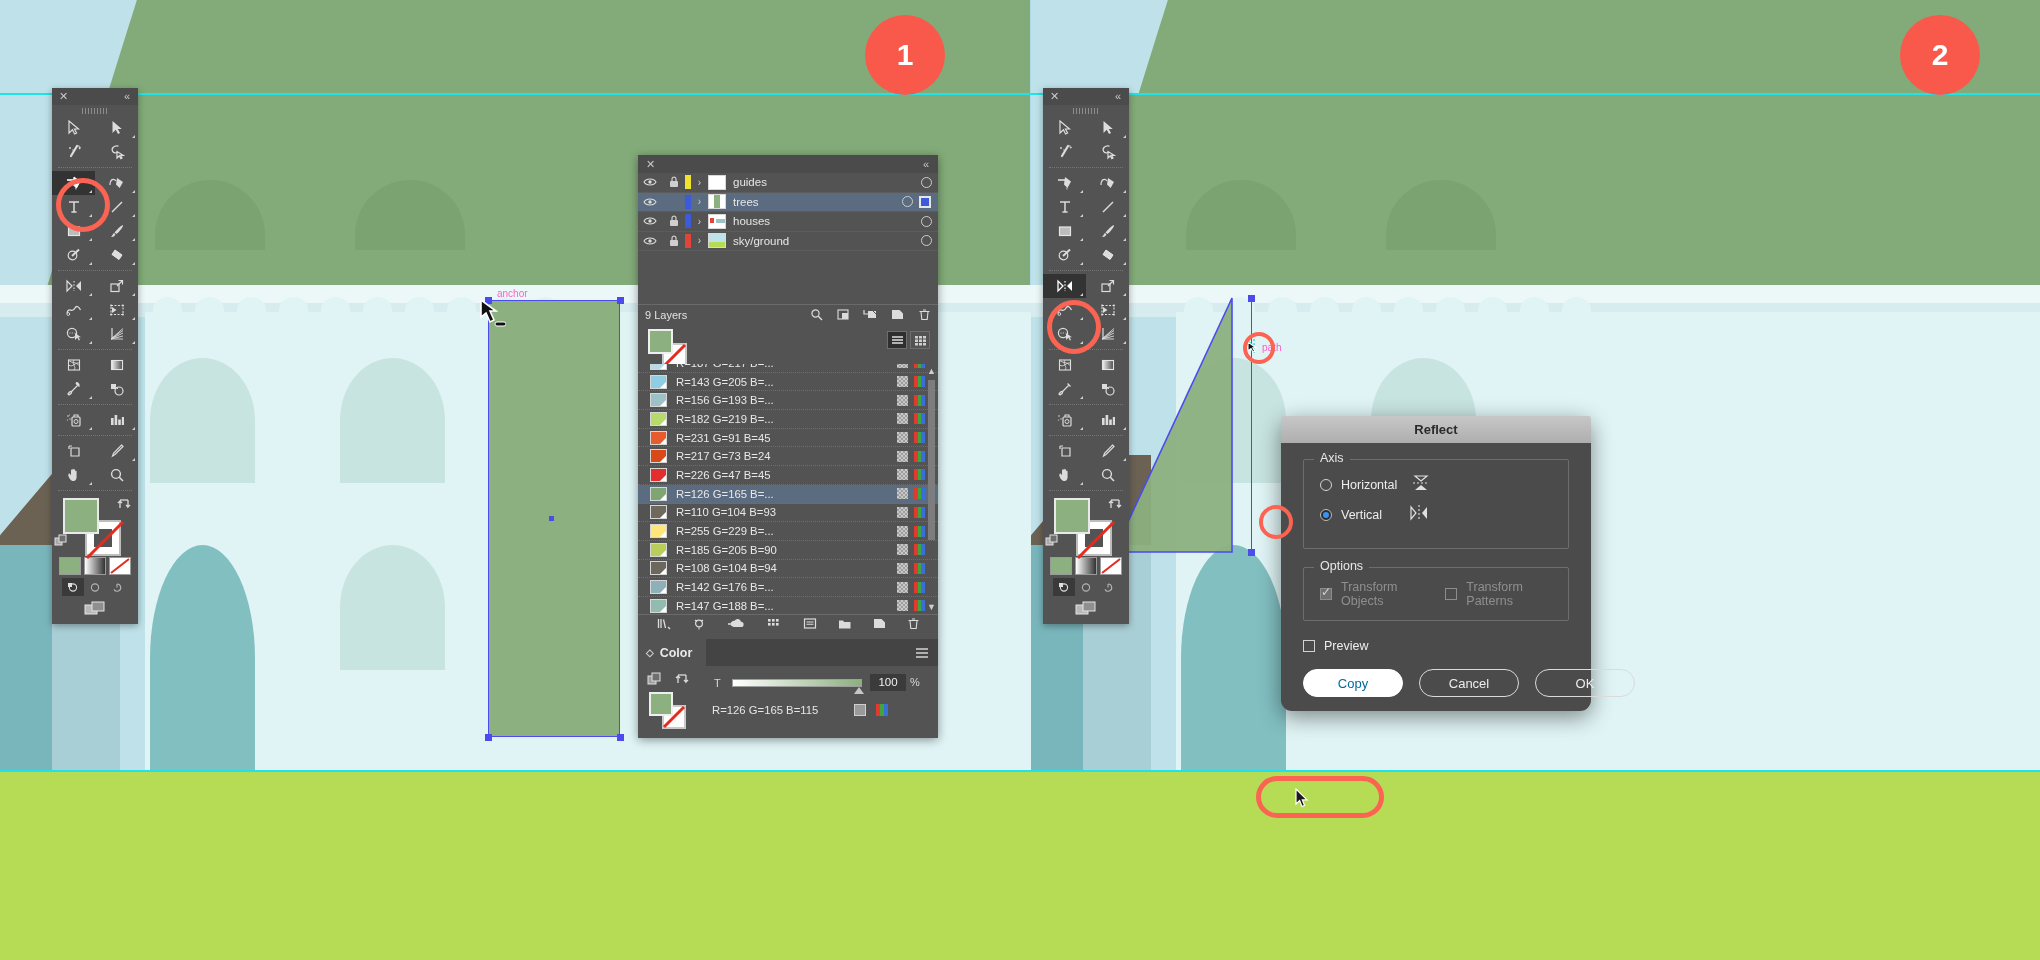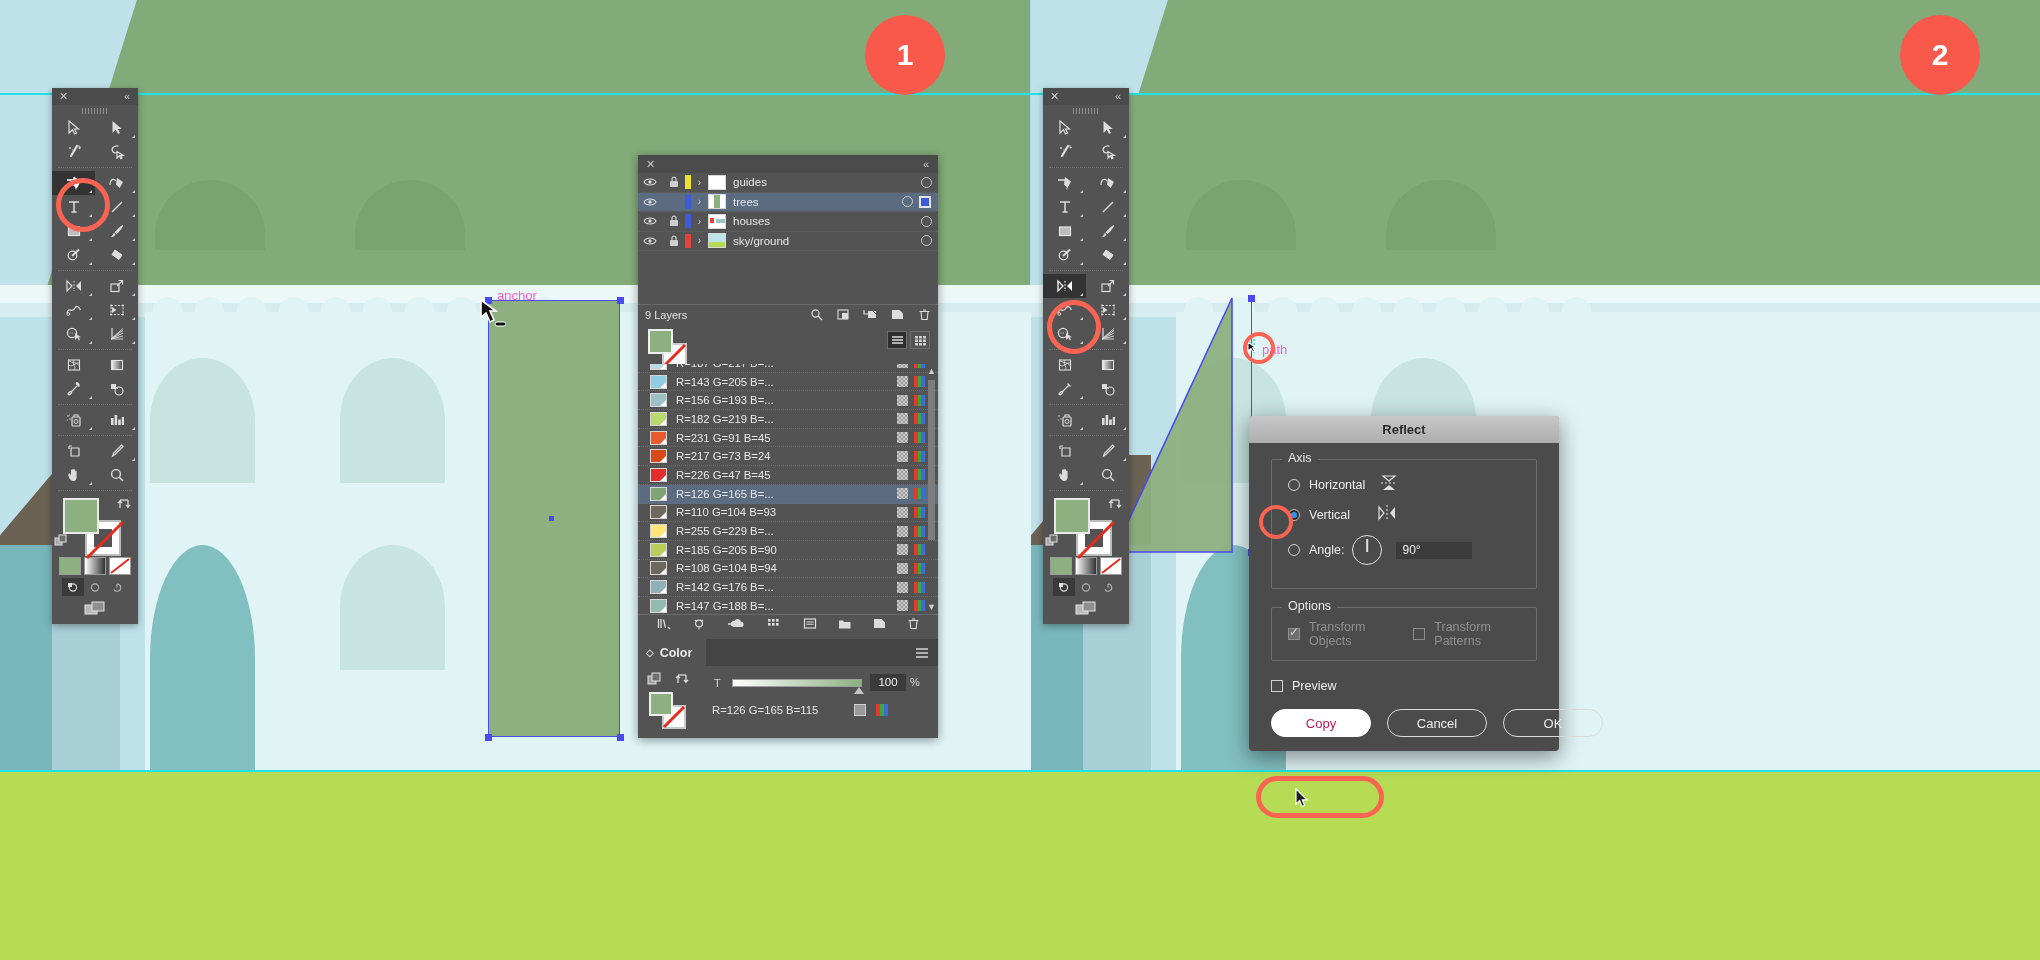--- a/index.html
+++ b/index.html
@@ -37,21 +37,21 @@
   .door   { position:absolute; background:#82bfc1; border-radius:50% 50% 0 0; }
 
   .roofbrown { position:absolute; background:#6b6254; }
   .bluebox   { position:absolute; background:#a9cfd6; }
   .bluebox2  { position:absolute; background:#79b6bc; }
 
   
   .selrect { position:absolute; border:1.4px solid #4b4bee; background:#8cb07f; }
   .anchorpt { position:absolute; width:7px; height:7px; background:#4b4bee; }
   .anchor-hollow { position:absolute; width:5px; height:5px; background:#4b4bee; }
-  .smartlabel { position:absolute; color:#ff5dc8; font-size:13px;
+  .smartlabel { position:absolute; color:#ff5dc8; font-size:10px;
                 font-family:"Liberation Sans", sans-serif; white-space:nowrap; }
   .tri-wrap { position:absolute; }
   .guide-vert { position:absolute; width:1.4px; background:#4b4bee; }
 
   
   .tpanel { position:absolute; background:#535353; box-shadow:0 2px 7px rgba(0,0,0,.35);
             user-select:none; }
 
   .tbar { height:17px; background:#4b4b4b; position:relative; }
   .tbar .x { position:absolute; left:7px; top:3px; color:#c9c9c9; font-size:11px; line-height:11px;}
@@ -179,22 +179,22 @@
   
   .badge { position:absolute; border-radius:50%; background:#f9594b; color:#fff;
            display:flex; align-items:center; justify-content:center;
            font-size:30px; font-weight:bold; }
   .ring { position:absolute; border:5px solid #fb6452; border-radius:50%; }
   .ring-pill { position:absolute; border:5px solid #fb6452; border-radius:999px; }
 
   .cursor { position:absolute; }
 
   
-  .dlg { position:absolute; background:#4b4b4b; border-radius:4px;
-         box-shadow:0 6px 22px rgba(0,0,0,.45); }
+  .dlg { position:absolute; background:#4b4b4b; border-radius:11px;
+         box-shadow:0 6px 22px rgba(0,0,0,.45);margin-left:32px; }
   .dlg-title { height:27px; background:linear-gradient(#c7c7c7,#aeaeae);
                border-radius:3px 3px 0 0; color:#2b2b2b; font-size:13px; font-weight:bold;
                display:flex; align-items:center; justify-content:center; }
   .dlg-body { padding:16px 22px 14px; }
   .fset { border:1px solid #6d6d6d; border-radius:2px; padding:12px 16px 16px;
           position:relative; margin-bottom:18px; }
   .fset > .lg { position:absolute; top:-9px; left:10px; background:#4b4b4b;
                 padding:0 6px; color:#e7e7e7; font-size:12.5px; }
   .radiorow { display:flex; align-items:center; height:26px; margin-bottom:4px; }
   .radio { width:12px; height:12px; border-radius:50%; border:1.5px solid #d2d2d2;
@@ -216,21 +216,21 @@
   .chk.on.dim { background:#6f6f6f; }
   .chk.on::after{ content:'✓'; position:absolute; left:0px; top:-4px; color:#d0d0d0;
                   font-size:12px; }
   .clbl { color:#ededed; font-size:12.5px; }
   .clbl.dim { color:#8f8f8f; }
   .prevrow { display:flex; align-items:center; gap:9px; margin-bottom:16px; }
   .btnrow { display:flex; gap:16px; }
   .btn { height:28px; border-radius:999px; border:1.6px solid #dadada; color:#ededed;
          font-size:13px; display:flex; align-items:center; justify-content:center;
          min-width:100px; padding:0 18px; }
-  .btn.primary { background:#ffffff; color:#be185d; border-color:#ffffff; }
+  .btn.primary { background:#ffffff; color:#0369a1; border-color:#ffffff; }
 </style>
 </head>
 <body>
 
 <div class="stage">
 
   <div class="panelhalf left">
     <div class="art">
       <div class="sky"></div>
       <div class="sky2" style="left:215px;width:816px;"></div>
@@ -1394,26 +1394,20 @@
             <span class="radio on"></span>
             <span class="rlbl">Vertical</span>
             <span class="axis-ic" style="margin-left:26px;">
               <svg width="22" height="20" viewBox="0 0 22 20">
                 <path d="M3 4 L3 16 L8 10 Z" fill="none" stroke="#e0e0e0" stroke-width="1.2"></path>
                 <path d="M11 2 L11 18" stroke="#e0e0e0" stroke-width="1.1" stroke-dasharray="2 2"></path>
                 <path d="M19 4 L19 16 L14 10 Z" fill="#e0e0e0"></path>
                 </svg></span>
           </div>
 
-          <div class="radiorow" style="height:36px;">
-            <span class="radio"></span>
-            <span class="rlbl">Angle:</span>
-            <span class="anglewheel"></span>
-            <span class="anglefield">90°</span>
-          </div>
         </div>
 
         <div class="fset" style="padding-bottom:12px;">
           <span class="lg">Options</span>
           <div class="chkrow" style="gap:0;">
             <span class="chk on dim"></span>
             <span class="clbl dim" style="margin-left:9px;margin-right:22px;">Transform Objects</span>
             <span class="chk dim"></span>
             <span class="clbl dim" style="margin-left:9px;">Transform Patterns</span>
           </div>

